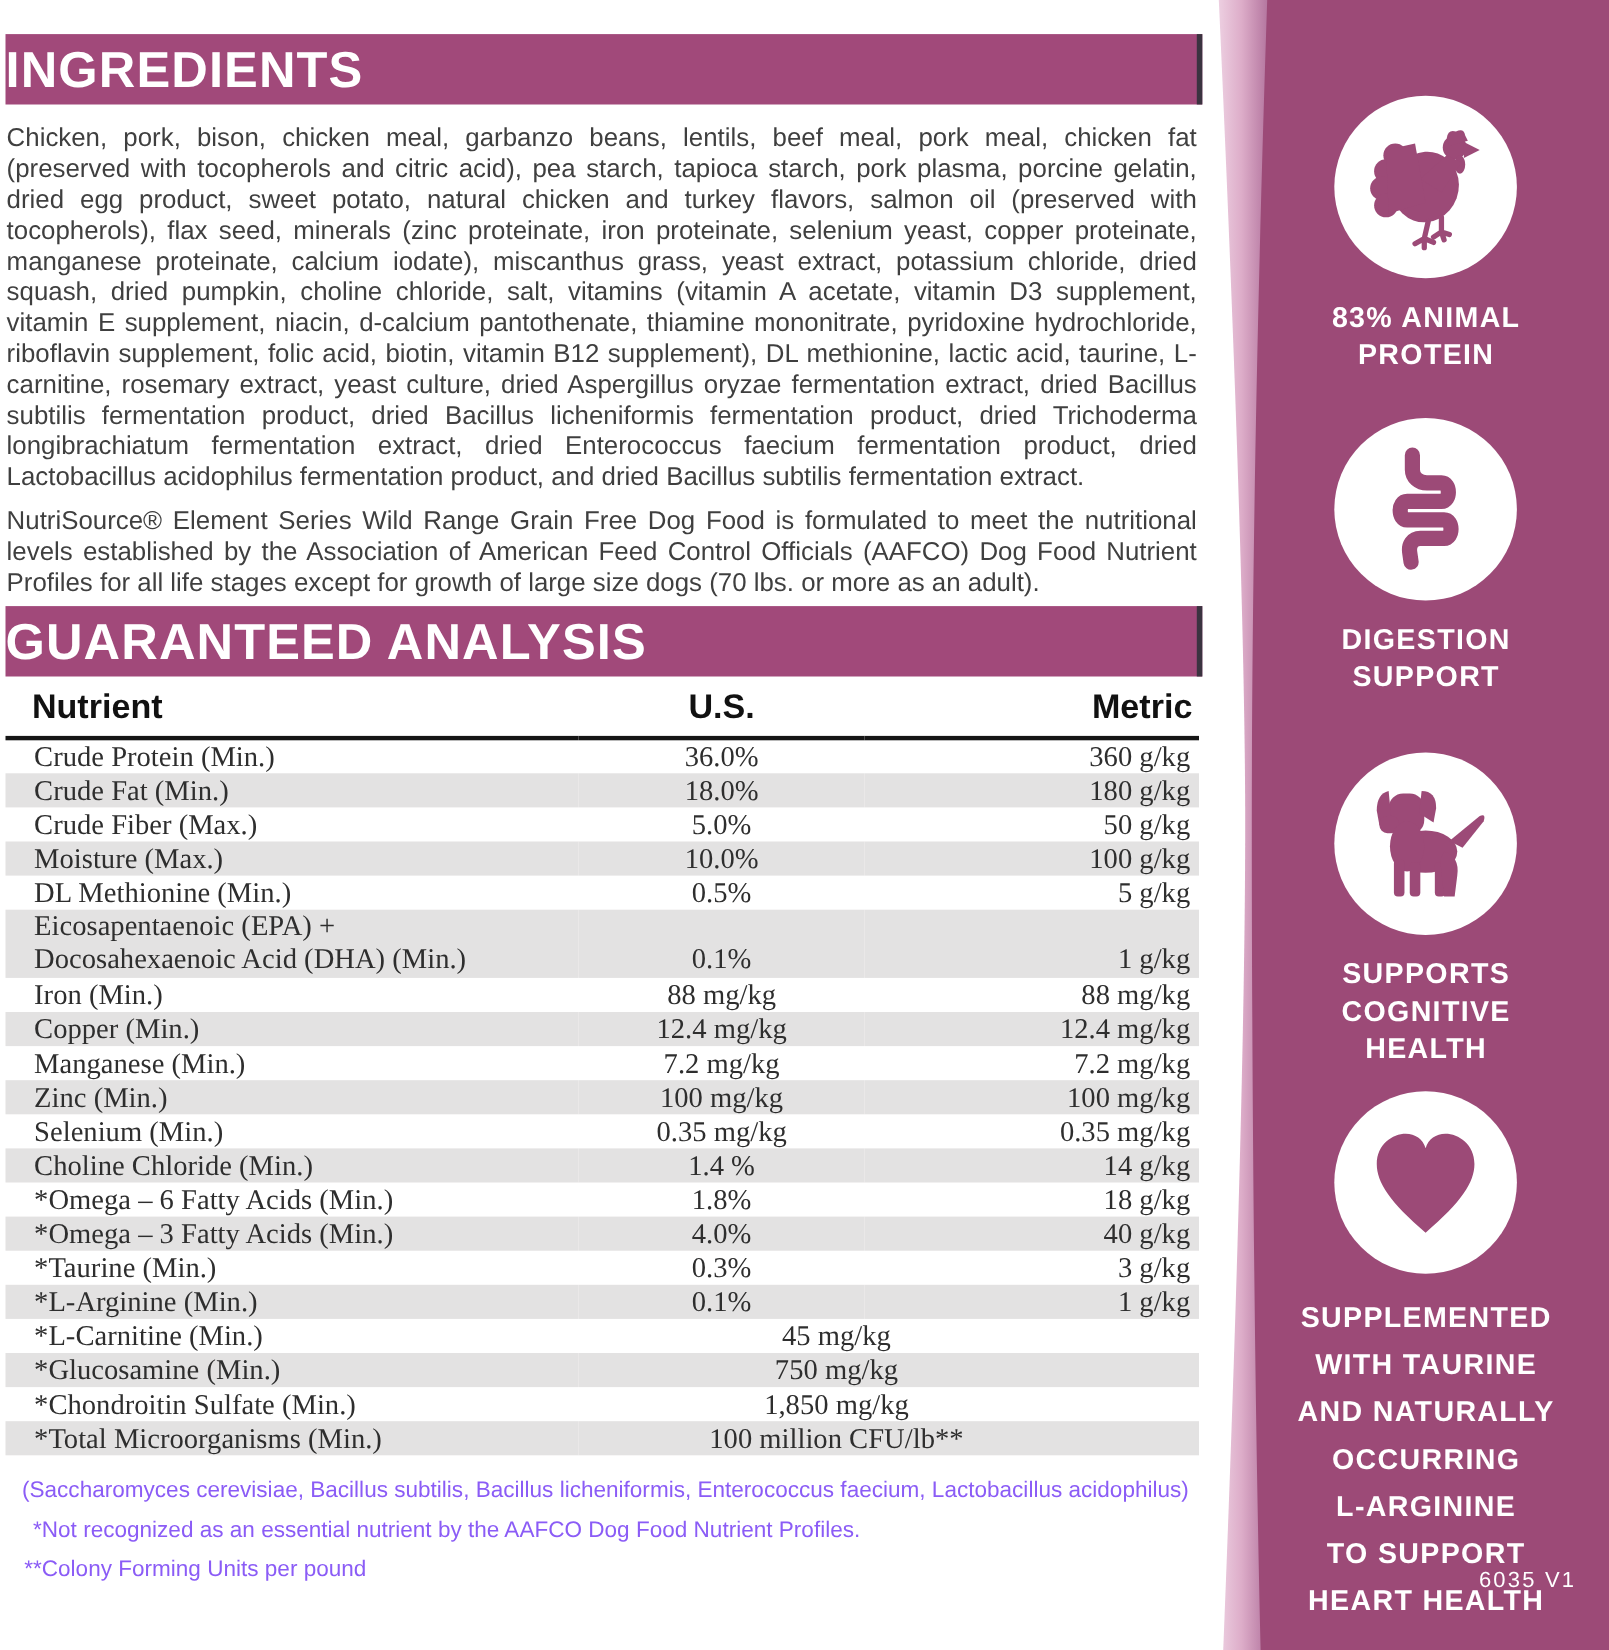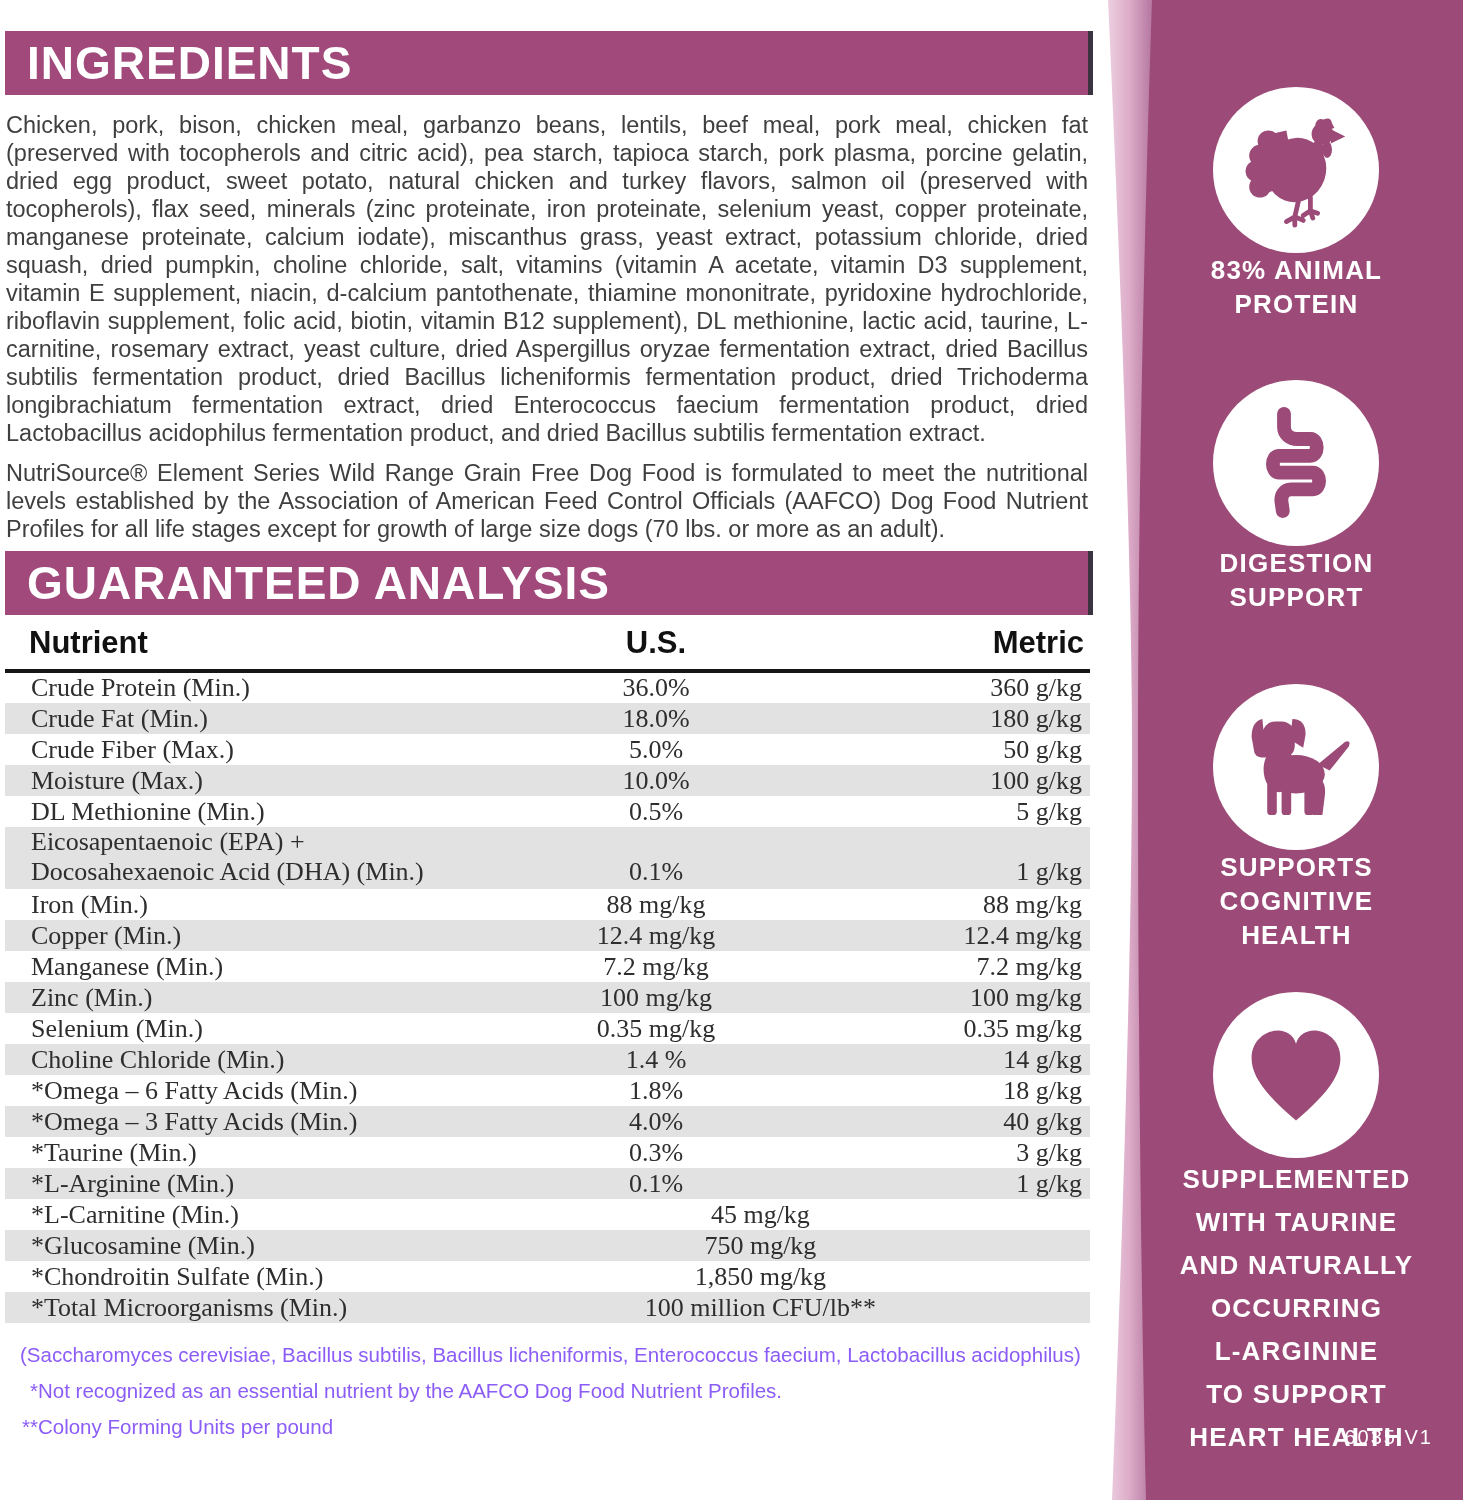--- a/index.html
+++ b/index.html
@@ -6,21 +6,21 @@
   body{
     width:1463px;height:1500px;position:relative;background:#ffffff;
     font-family:"Liberation Sans",sans-serif;overflow:hidden;
     -webkit-font-smoothing:antialiased;
   }
   
   .main{position:absolute;left:0;top:0;width:1093px;}
   .bar{
     margin-left:5px;width:1088px;height:64px;box-sizing:border-box;
     background:#a1497a;color:#ffffff;font-weight:bold;font-size:46px;
-    line-height:64px;padding-left:22px;letter-spacing:1px;
+    line-height:64px;letter-spacing:1px;
     border-right:5px solid #3b3340;white-space:nowrap;overflow:hidden;
   }
   .bar.first{margin-top:31px;}
   .bar.second{margin-top:8px;}
   .para{
     margin:16px 5px 0 6px;width:1082px;text-align:justify;
     font-size:23.5px;line-height:28px;color:#3f3f3f;
   }
   .para.single{margin-top:14px;}
   .para.aafco{margin-top:12px;margin-bottom:0;}
@@ -59,21 +59,21 @@
     background:#9c4a77;
   }
   .edge-svg{position:absolute;left:0;top:0;width:60px;height:1500px;}
   .badge{position:absolute;left:0;width:100%;}
   .badge .circle{
     position:relative;width:166px;height:166px;border-radius:50%;
     background:#ffffff;margin-left:113px;
   }
   .badge .circle svg{position:absolute;left:23px;top:23px;}
   .badge-label{
-    text-align:center;color:#ffffff;font-weight:bold;
+    margin-top:18px;text-align:center;color:#ffffff;font-weight:bold;
     font-size:26px;line-height:34px;letter-spacing:1.2px;
     white-space:pre-line;padding-left:30px;
   }
   .badge4 .badge-label{line-height:43px;}
   .code{
     position:absolute;right:30px;top:1426px;color:#ffffff;
     font-weight:normal;font-size:20px;letter-spacing:2px;
   }
 </style>
 </head>

